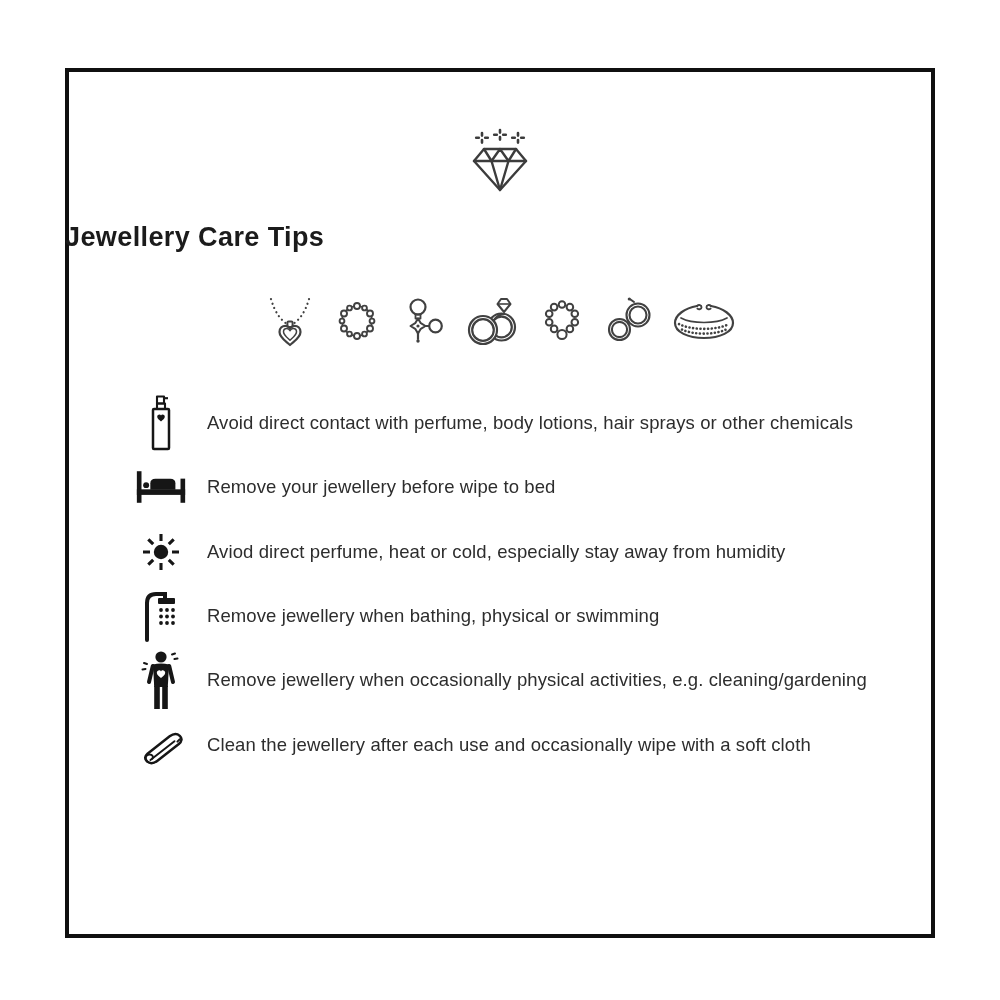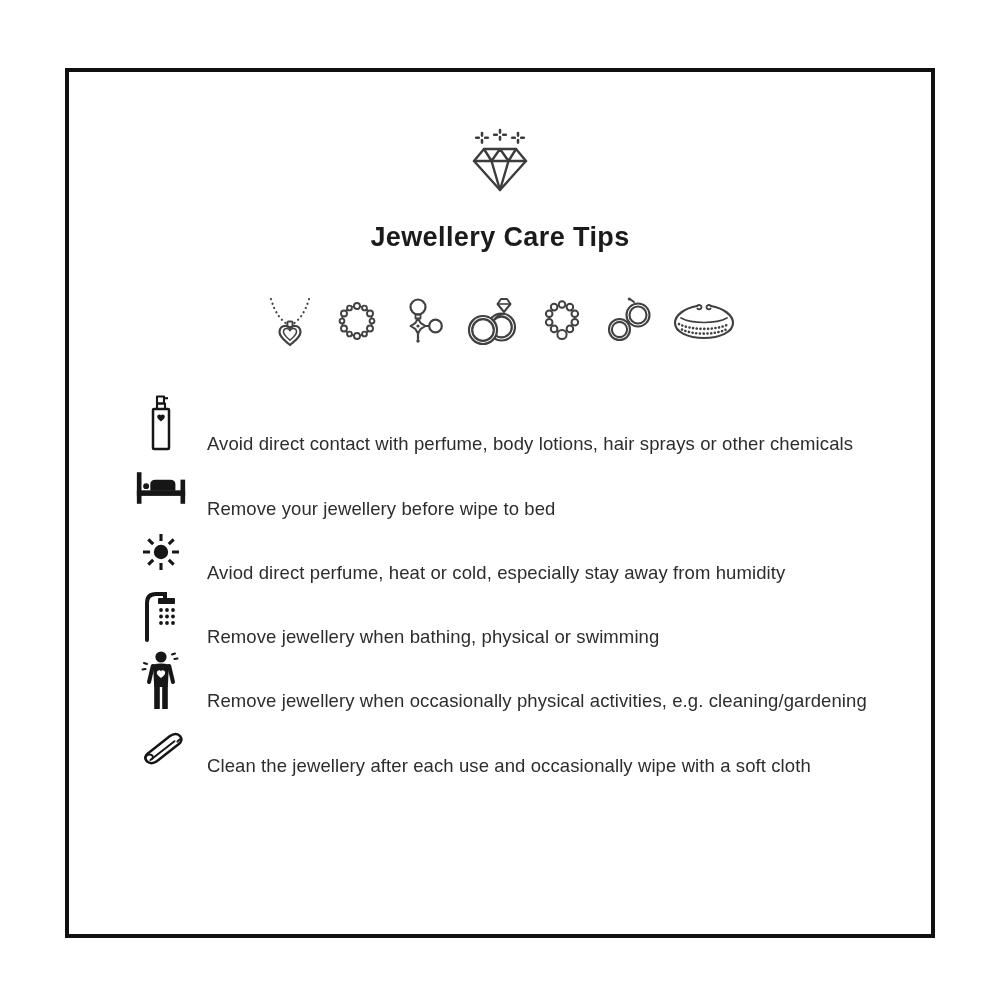--- a/index.html
+++ b/index.html
@@ -6,30 +6,30 @@
   .canvas{
     position:relative;width:1000px;height:1000px;background:#ffffff;
     font-family:"Liberation Sans", sans-serif;overflow:hidden;
   }
   .frame{
     position:absolute;left:65px;top:68px;width:870px;height:870px;
     border:4px solid #101010;box-sizing:border-box;background:#ffffff;
   }
   .header-icon{position:absolute;left:464px;top:128px;width:72px;height:68px;}
   .page-title{
-    position:absolute;left:65px;top:222px;width:870px;text-align:center;
+    position:absolute;left:65px;top:222px;width:870px;
     font-size:27px;font-weight:700;color:#1b1b1b;letter-spacing:0.4px;
   }
   .jewel-row{
     position:absolute;left:65px;top:292px;width:870px;height:58px;
     display:flex;justify-content:center;align-items:center;gap:17px;
   }
   .jewel-row .jicon{display:flex;align-items:center;justify-content:center;}
   .tips{position:absolute;left:135px;top:391px;width:780px;}
-  .tip-row{display:flex;align-items:flex-end;height:64.3px;}
+  .tip-row{display:flex;align-items:center;height:64.3px;}
   .tip-icon{width:52px;height:64px;display:flex;align-items:center;justify-content:center;flex:0 0 52px;}
   .tip-text{margin-left:20px;font-size:18.5px;color:#2d2d2d;letter-spacing:0.1px;white-space:nowrap;}
   svg{display:block;}
 </style>
 </head>
 <body>
 
 <div class="canvas">
   <div class="frame"></div>
 

